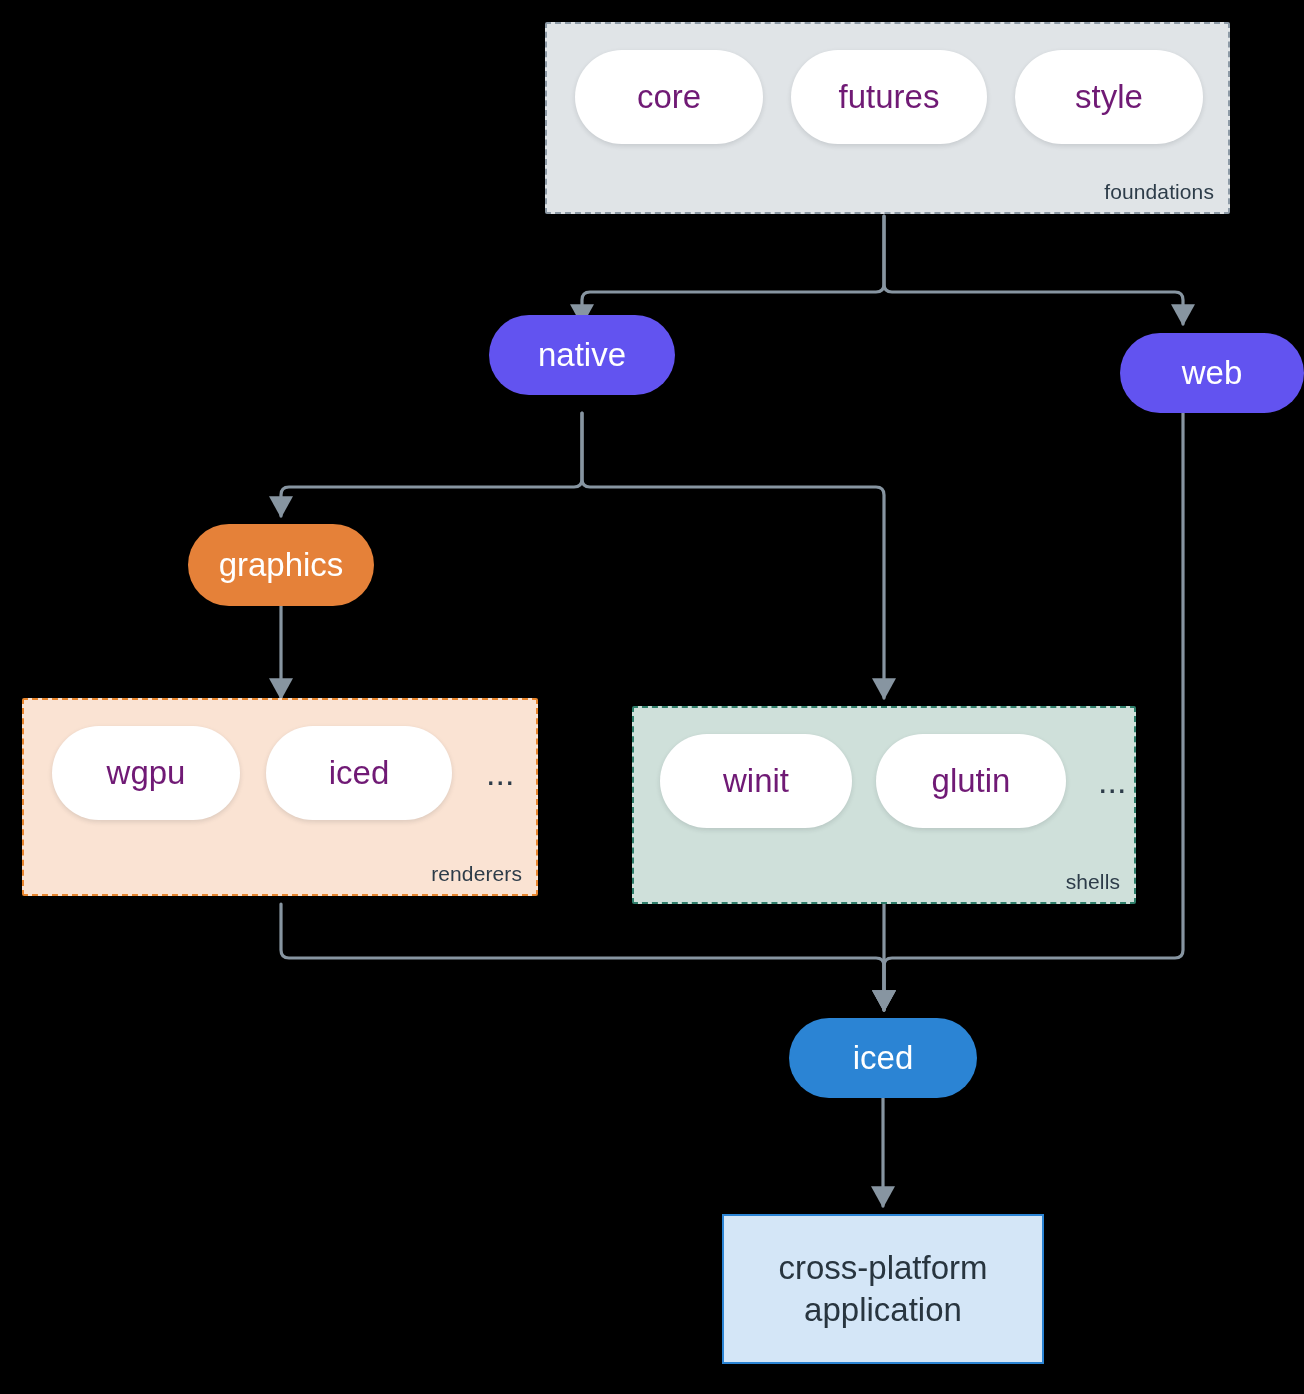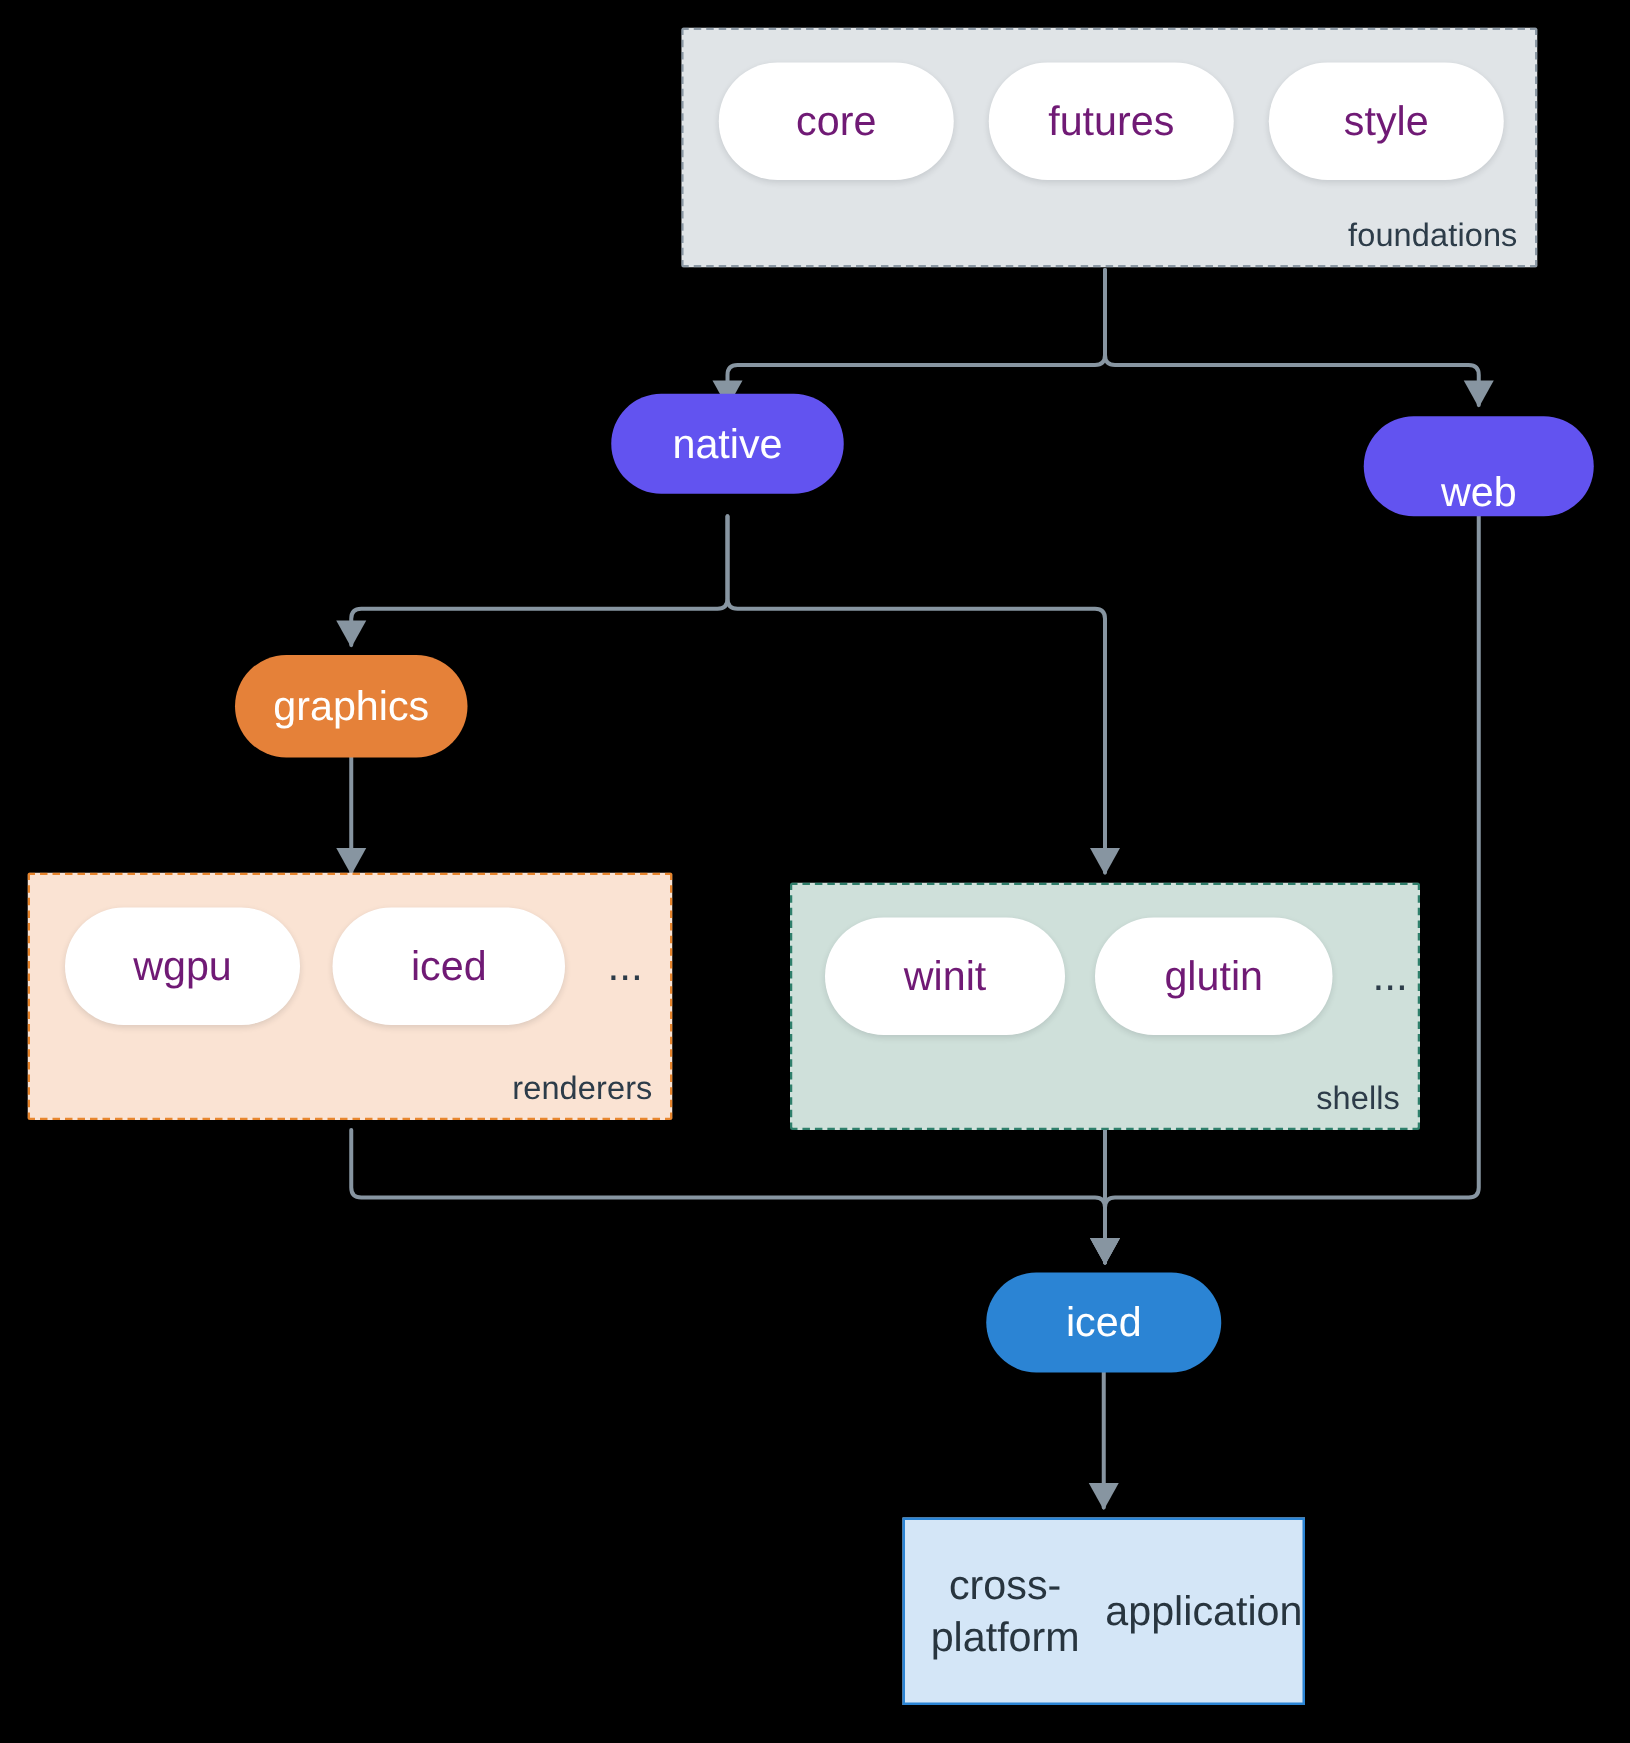--- a/index.html
+++ b/index.html
@@ -27,21 +27,21 @@
 
   
   .group {
     position: absolute;
     box-sizing: border-box;
   }
   .group-label {
     position: absolute;
     right: 14px;
     bottom: 8px;
-    font-size: 26px;
+    font-size: 21px;
     color: #2d3c49;
     letter-spacing: 0.1px;
     white-space: nowrap;
   }
   .group-row {
     position: absolute;
     left: 0;
     top: 0;
     display: flex;
     align-items: center;
@@ -140,27 +140,26 @@
   }
   #node-native {
     left: 489px;
     top: 315px;
     width: 186px;
     height: 80px;
     background: #6253f0;
     border-radius: 40px;
   }
   #node-web {
-    left: 1091px;
+    left: 1120px;
     top: 333px;
     width: 184px;
     height: 80px;
     background: #6253f0;
     border-radius: 40px;
-    align-items: flex-end;
   }
   #node-graphics {
     left: 188px;
     top: 524px;
     width: 186px;
     height: 82px;
     background: #e58139;
     border-radius: 41px;
   }
   #node-iced {
@@ -176,21 +175,21 @@
   #node-application {
     position: absolute;
     left: 722px;
     top: 1214px;
     width: 322px;
     height: 150px;
     background: #d4e6f7;
     border: 2px solid #2b84d4;
     box-sizing: border-box;
     display: flex;
-    flex-direction: row;
+    flex-direction: column;
     align-items: center;
     justify-content: center;
     color: #28353f;
     font-size: 33px;
     line-height: 1.28;
     text-align: center;
   }
 </style>
 </head>
 <body>

